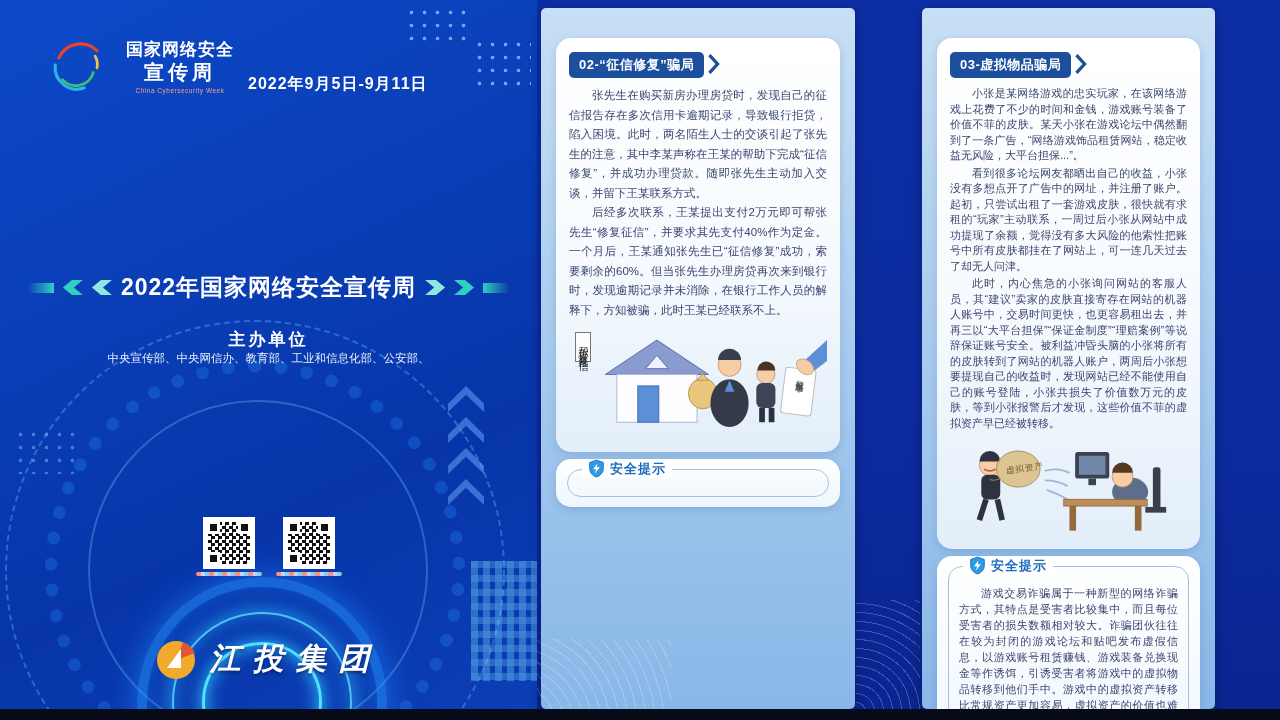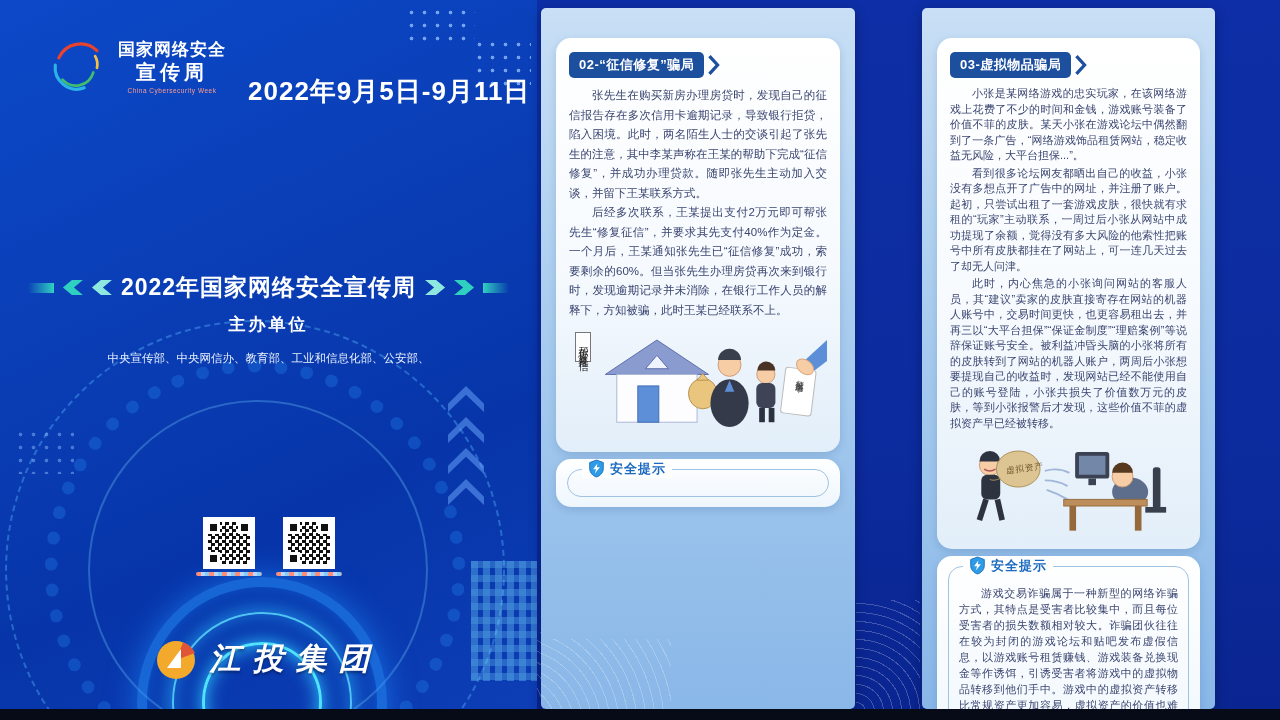--- a/index.html
+++ b/index.html
@@ -25,39 +25,39 @@
            box-shadow:0 0 30px rgba(30,140,255,.6), inset 0 0 14px rgba(30,140,255,.4);}
   .dots{position:absolute;background-image:radial-gradient(circle,rgba(150,195,255,.75) 1.6px,transparent 2.2px);
         background-size:13px 13px;}
   .squares{position:absolute;right:0;bottom:28px;width:66px;height:120px;opacity:.55;
            background-image:linear-gradient(90deg,rgba(120,220,255,.6) 60%,transparent 60%),
                             linear-gradient(rgba(120,220,255,.5) 50%,transparent 50%);
            background-size:12px 7px,12px 14px;}
   .chev-col{position:absolute;left:448px;top:386px;display:flex;flex-direction:column;gap:5px;}
   .up-chev{width:36px;height:26px;background:rgba(110,170,255,.5);
            clip-path:polygon(0 68%,50% 0,100% 68%,100% 100%,50% 34%,0 100%);}
-  .logo-wrap{position:absolute;left:48px;top:38px;display:flex;align-items:center;gap:12px;}
+  .logo-wrap{position:absolute;left:48px;top:38px;display:flex;align-items:center;gap:20px;}
   .logo-text{color:#fff;font-weight:bold;text-align:center;line-height:1.25;}
   .logo-text .l1{font-size:17px;letter-spacing:1px;}
   .logo-text .l2{font-size:20px;letter-spacing:4px;}
   .logo-text .sub{font-size:6.5px;color:#ff9d8d;letter-spacing:.5px;font-weight:normal;margin-top:2px;}
-  .date{position:absolute;left:248px;top:74px;color:#fff;font-size:26px;font-weight:bold;letter-spacing:1px;}
+  .date{position:absolute;left:248px;top:74px;color:#fff;font-size:16px;font-weight:bold;letter-spacing:1px;}
   .big-title{position:absolute;left:0;right:0;top:142px;text-align:center;color:#ffffff;
              font-weight:900;font-size:46px;line-height:62px;letter-spacing:2px;
              text-shadow:0 3px 2px rgba(0,10,60,.35);}
   .banner{position:absolute;left:0;right:0;top:272px;display:flex;align-items:center;justify-content:center;gap:9px;}
   .banner .txt{color:#fff;font-size:23px;font-weight:bold;letter-spacing:1px;}
   .chev{width:20px;height:15px;}
   .chev.left{background:#2fd0c0;clip-path:polygon(100% 0,45% 0,0 50%,45% 100%,100% 100%,55% 50%);}
   .chev.left.lite{background:#8fe8df;}
   .chev.right{background:#2fd0c0;clip-path:polygon(0 0,55% 0,100% 50%,55% 100%,0 100%,45% 50%);}
   .chev.right.lite{background:#8fe8df;}
   .bar-l{width:26px;height:10px;background:linear-gradient(270deg,#2fd0c0,rgba(47,208,192,0));}
   .bar-r{width:26px;height:10px;background:linear-gradient(90deg,#2fd0c0,rgba(47,208,192,0));}
-  .org-head{position:absolute;left:0;right:0;top:313px;text-align:center;color:#fff;
+  .org-head{position:absolute;left:0;right:0;top:328px;text-align:center;color:#fff;
             font-size:17px;font-weight:bold;letter-spacing:3px;}
   .orgs{position:absolute;left:0;right:0;top:348px;text-align:center;color:#e9f1ff;
         font-size:11.5px;line-height:21px;}
   .qr-row{position:absolute;left:0;right:0;top:517px;display:flex;justify-content:center;gap:14px;}
   .qr-wrap{display:flex;flex-direction:column;align-items:center;gap:3px;}
   .qr{position:relative;width:52px;height:52px;background:#fff;padding:5px;}
   .qr .fill{width:100%;height:100%;
         background:conic-gradient(#111 25%,#fff 0 50%,#111 0 75%,#fff 0);
         background-size:7px 7px;}
   .qr .m{position:absolute;width:13px;height:13px;background:#111;box-shadow:inset 0 0 0 3px #fff;}
@@ -71,21 +71,21 @@
 
   
   .panel{position:absolute;top:8px;height:701px;border-radius:5px;padding:30px 15px 16px;
          background:linear-gradient(180deg,#c8dff5 0%,#abceef 42%,#89b7e8 100%);
          box-shadow:0 4px 12px rgba(0,10,40,.35);overflow:hidden;}
   .panel.mid{left:541px;width:314px;}
   .panel.right{left:922px;width:293px;}
   .card{position:relative;border-radius:15px;padding:14px 13px 12px;
         background:linear-gradient(180deg,#ffffff 0%,#f6fafe 55%,#e2eef9 100%);
         box-shadow:0 3px 8px rgba(30,70,130,.18);}
-  .badge-row{display:flex;align-items:center;gap:3px;margin-bottom:8px;}
+  .badge-row{display:flex;gap:3px;margin-bottom:8px;}
   .badge{display:inline-block;background:#1d4f9f;color:#fff;font-weight:bold;font-size:13px;
          padding:4px 10px;border-radius:5px;letter-spacing:.5px;}
   .story p{margin:0;color:#3a4570;text-align:justify;text-indent:2em;}
   .panel.mid .story p{font-size:11.5px;line-height:19.5px;}
   .panel.right .story p{font-size:11px;line-height:15.5px;margin-bottom:2px;}
   .illus{position:relative;margin-top:8px;}
   .vtext{position:absolute;writing-mode:vertical-rl;background:#fdfdfd;border:1px solid #777;
          color:#222;font-size:10px;letter-spacing:3px;padding:5px 2px;line-height:1;}
   .paper-text{position:absolute;writing-mode:vertical-rl;color:#444;font-size:8.5px;
               letter-spacing:1px;line-height:1.1;transform:rotate(7deg);}

